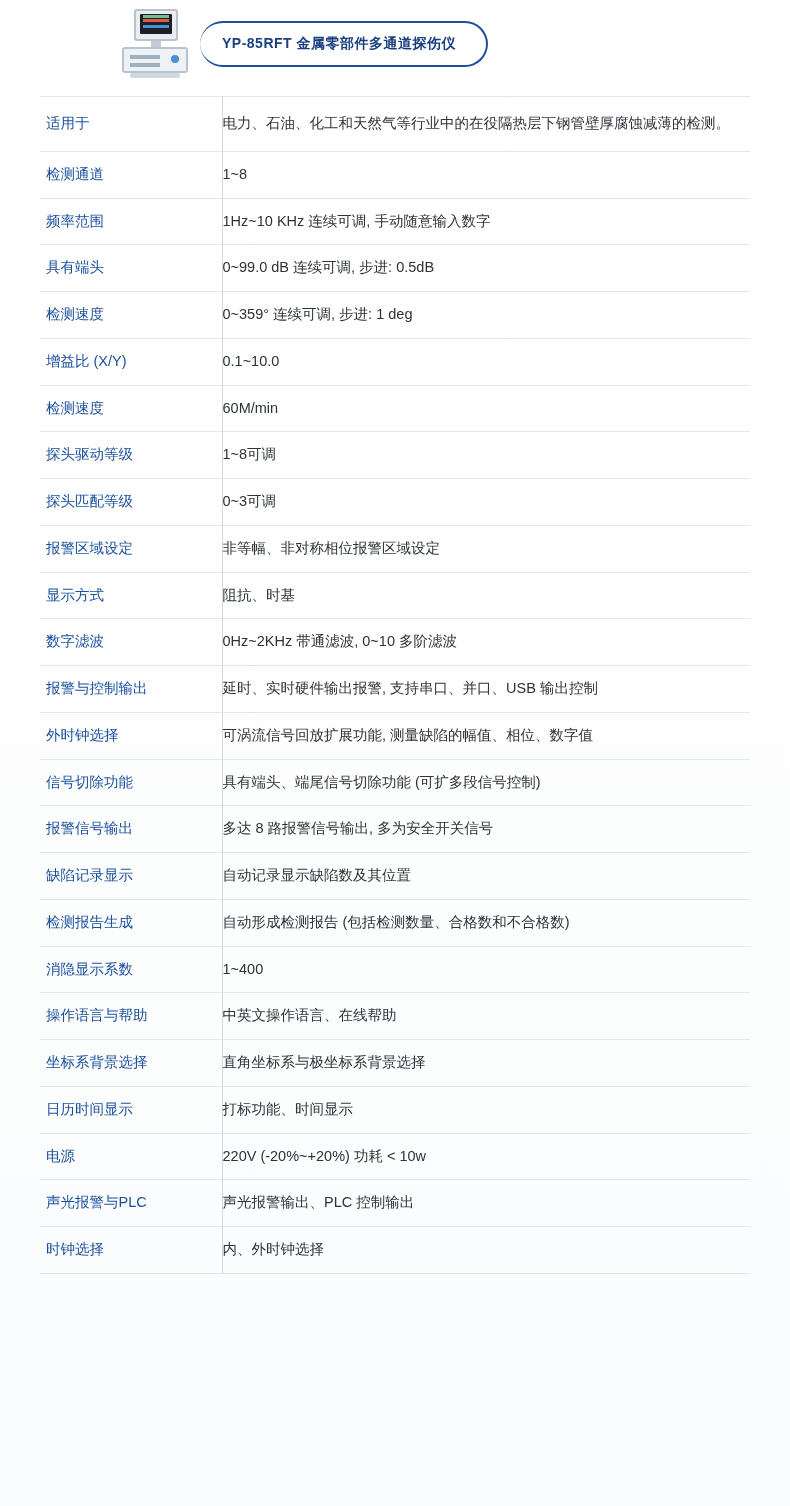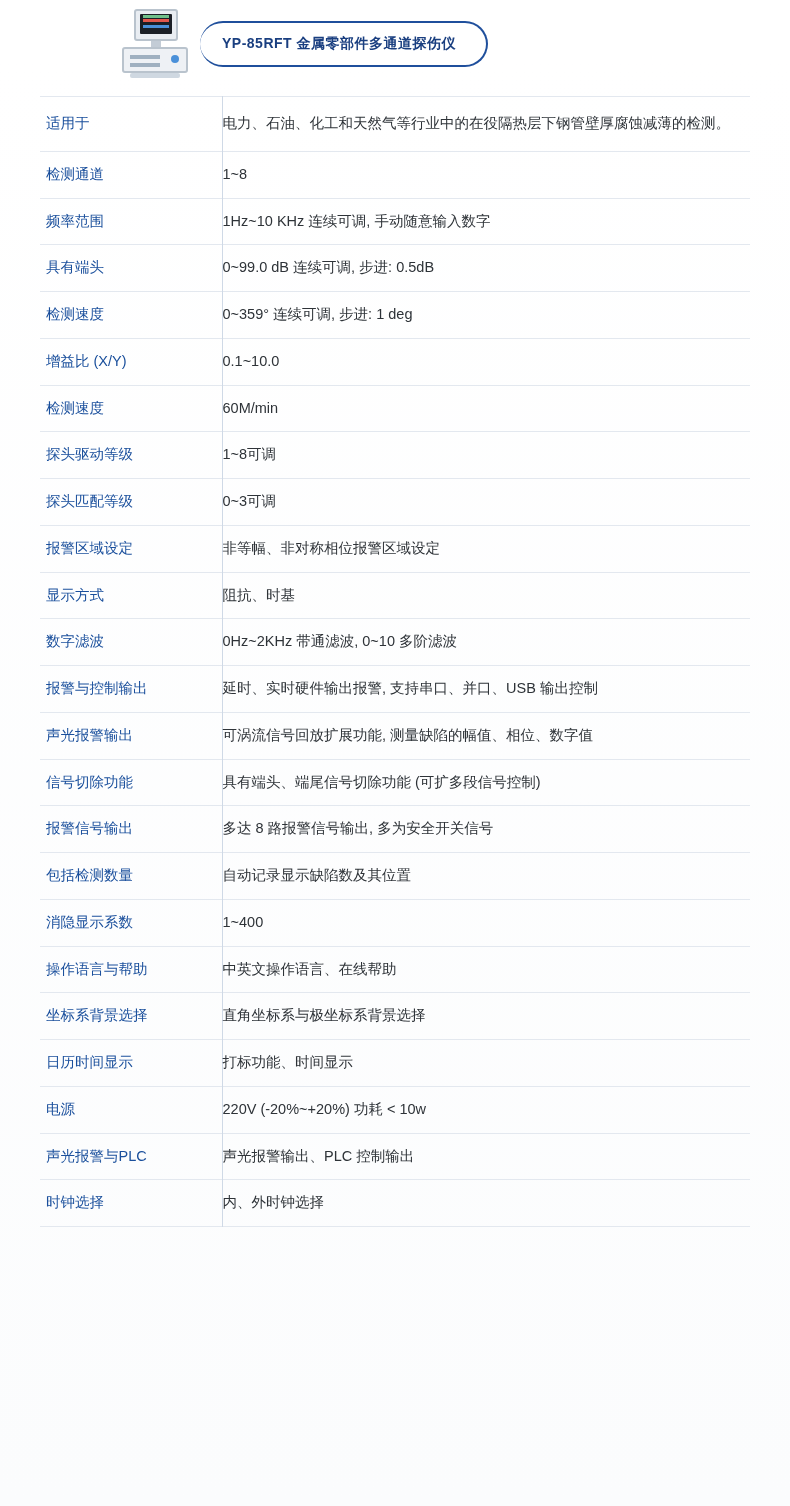--- a/index.html
+++ b/index.html
@@ -240,34 +240,38 @@
       </tr>
       <tr>
         <td class="label">数字滤波</td>
         <td class="value">0Hz~2KHz 带通滤波, 0~10 多阶滤波</td>
       </tr>
       <tr>
         <td class="label">报警与控制输出</td>
         <td class="value">延时、实时硬件输出报警, 支持串口、并口、USB 输出控制</td>
       </tr>
       <tr>
-        <td class="label">声光报警输出</td>
+        <td class="label">外时钟选择</td>
         <td class="value">可涡流信号回放扩展功能, 测量缺陷的幅值、相位、数字值</td>
       </tr>
       <tr>
         <td class="label">信号切除功能</td>
         <td class="value">具有端头、端尾信号切除功能 (可扩多段信号控制)</td>
       </tr>
       <tr>
         <td class="label">报警信号输出</td>
         <td class="value">多达 8 路报警信号输出, 多为安全开关信号</td>
       </tr>
       <tr>
-        <td class="label">包括检测数量</td>
+        <td class="label">缺陷记录显示</td>
         <td class="value">自动记录显示缺陷数及其位置</td>
+      </tr>
+      <tr>
+        <td class="label">检测报告生成</td>
+        <td class="value">自动形成检测报告 (包括检测数量、合格数和不合格数)</td>
       </tr>
       <tr>
         <td class="label">消隐显示系数</td>
         <td class="value">1~400</td>
       </tr>
       <tr>
         <td class="label">操作语言与帮助</td>
         <td class="value">中英文操作语言、在线帮助</td>
       </tr>
       <tr>

